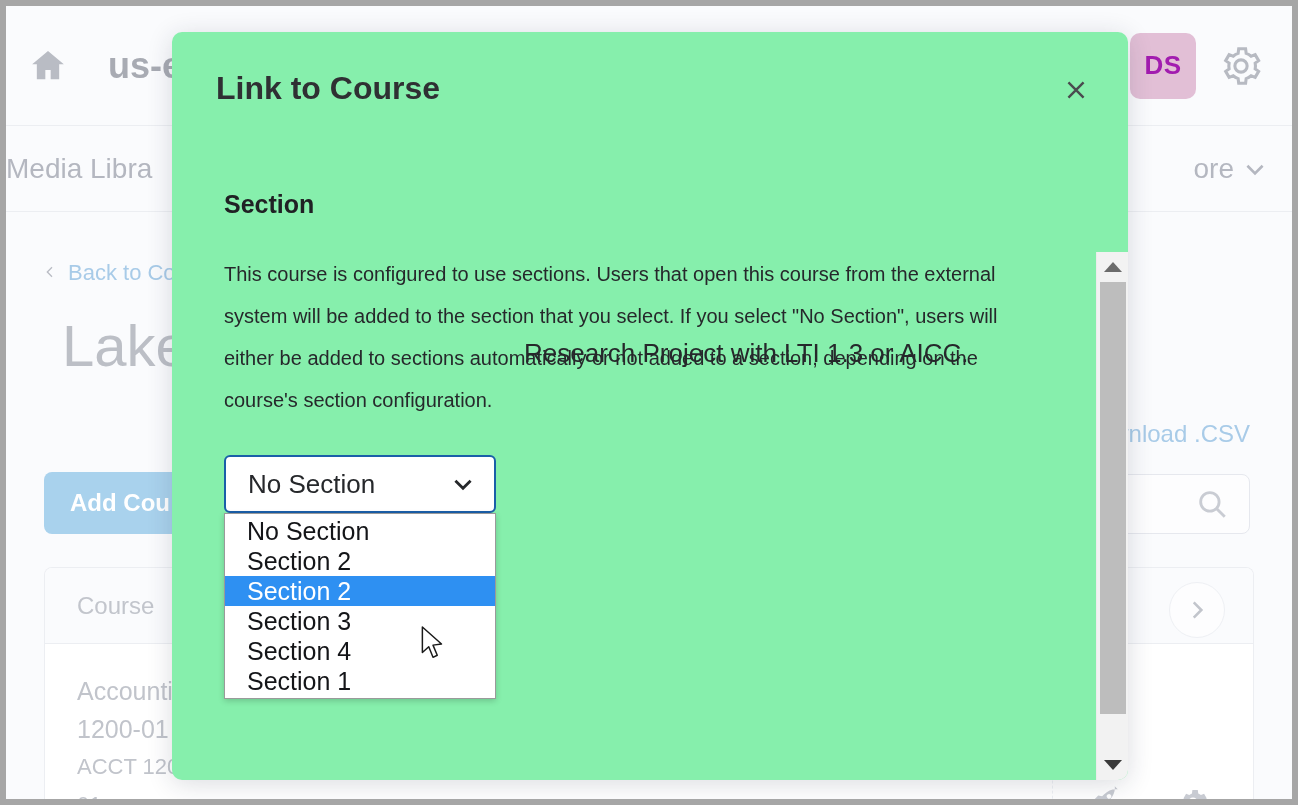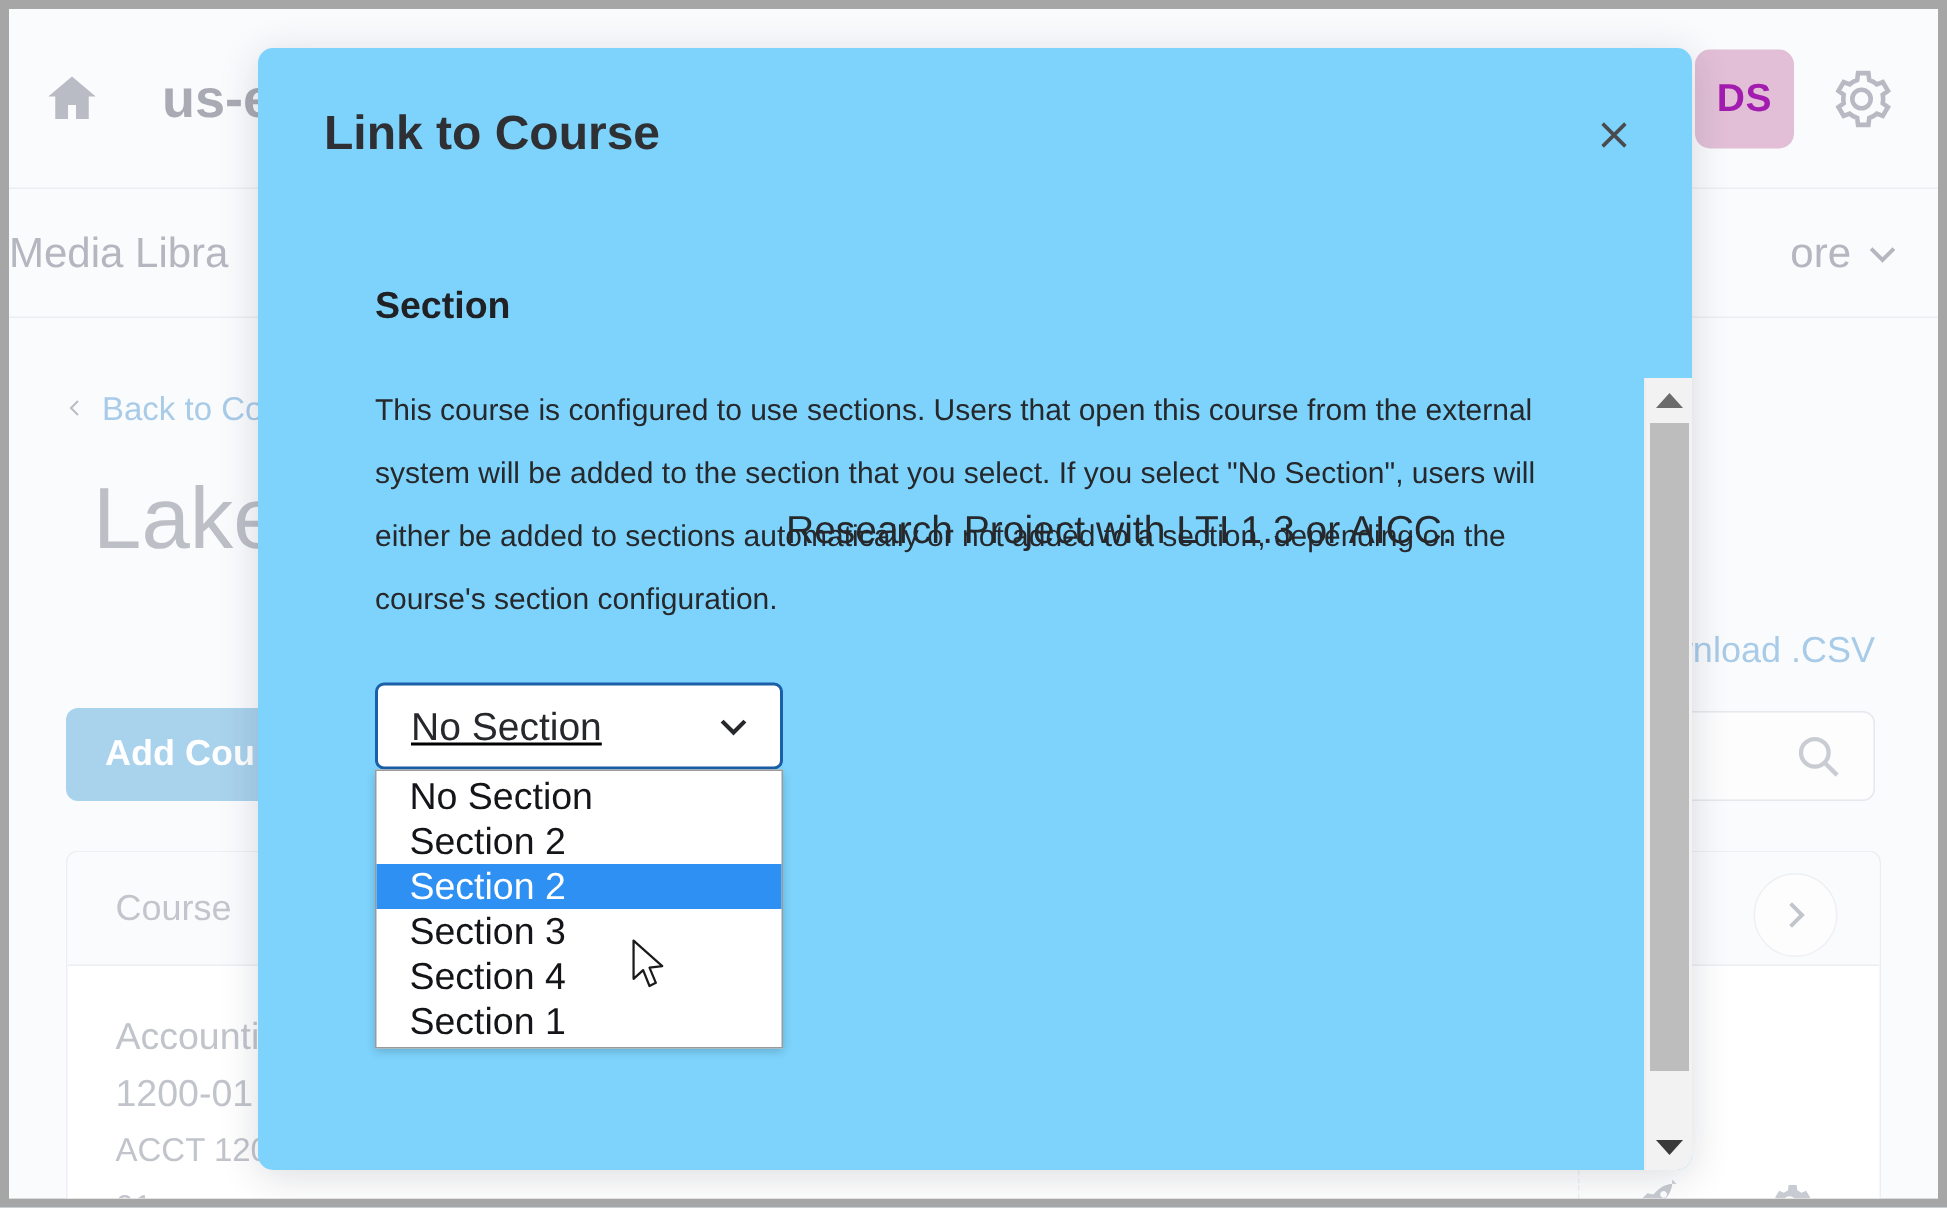--- a/index.html
+++ b/index.html
@@ -137,21 +137,21 @@
   .row-ico { width: 36px; height: 36px; }
   #row-divider {
     position: absolute; right: 200px; top: 76px; bottom: 0;
     width: 1px; border-left: 1px dashed #eef0f4;
   }
 
   
   #modal {
     position: absolute;
     left: 166px; top: 26px; width: 956px; height: 748px;
-    background: #7dd3fc;
+    background: #86efac;
     border-radius: 10px;
     box-shadow: 0 4px 26px rgba(30,40,60,.16);
     overflow: hidden;
   }
   #modal-title {
     position: absolute; left: 44px; top: 38px;
     font-size: 32px; font-weight: bold; color: #2f3033;
     white-space: nowrap;
   }
   #modal-close {
@@ -159,33 +159,33 @@
     width: 48px; height: 48px;
     display: flex; align-items: center; justify-content: center;
     color: #4a4b4f;
   }
   #modal-close svg { width: 26px; height: 26px; }
 
   #modal-body {
     position: absolute; left: 0; right: 0; top: 110px; bottom: 0;
     overflow: hidden;
   }
-  #modal-scroll-pad { padding: 48px 78px 0 78px; }
+  #modal-scroll-pad { padding: 48px 78px 0 52px; }
 
   #section-label {
     font-size: 25px; font-weight: bold; color: #202124;
     margin-bottom: 34px;
   }
   #section-desc {
     font-size: 20px; color: #26282b; line-height: 42px;
     width: 780px;
   }
 
   
-  #select-wrap { position: relative; margin-top: 34px; text-decoration: underline; }
+  #select-wrap { position: relative; margin-top: 34px; }
   #select-btn {
     width: 272px; height: 58px;
     border: 2px solid #1a5fa8; border-radius: 6px;
     background: #ffffff;
     display: flex; align-items: center; justify-content: space-between;
     padding: 0 18px 0 22px;
     font-size: 26px; color: #26282b;
   }
   #select-btn .chev { width: 26px; height: 26px; color: #26282b; }
   #select-list {

